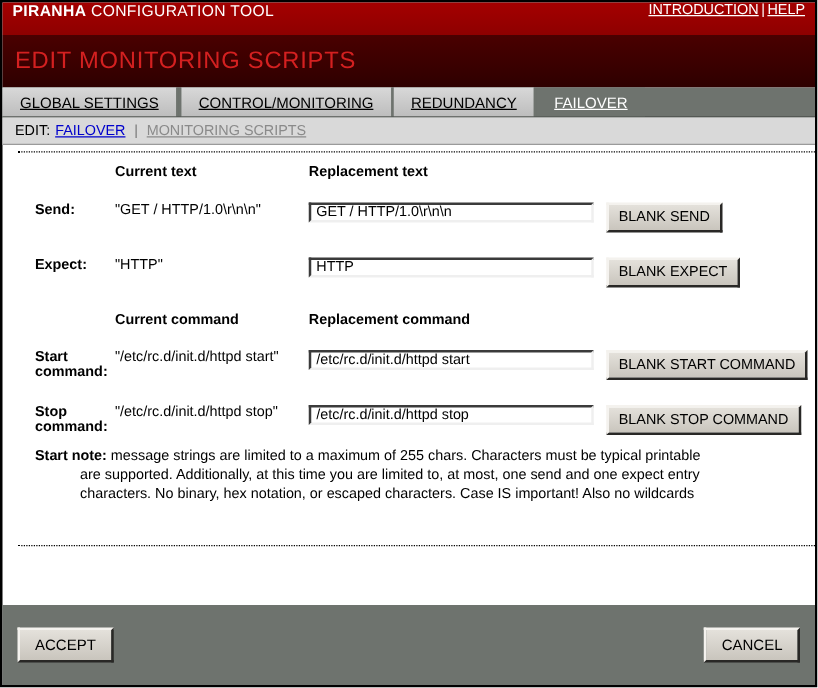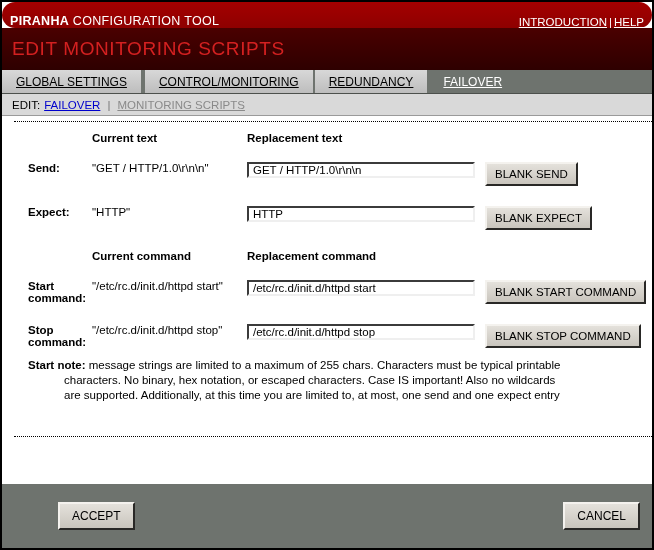--- a/index.html
+++ b/index.html
@@ -23,25 +23,24 @@
     border: 2px solid #000000;
     background: #ffffff;
   }
 
   
   .topbar {
     height: 26px;
     background: #9b0000;
     background: linear-gradient(to bottom, #a40000 0%, #8e0000 100%);
     display: flex;
-    align-items: flex-end;
+    align-items: flex-start;
     justify-content: space-between;
     padding: 0 8px;
     box-sizing: border-box;
-    border-radius: 13px;
   }
   .brand {
     color: #ffffff;
     font-size: 12.5px;
     letter-spacing: 0.3px;
   }
   .brand .strong {
     font-weight: bold;
   }
   .toplinks {
@@ -236,21 +235,20 @@
     background: #6e736e;
     display: flex;
     align-items: center;
     justify-content: space-between;
     padding: 0 12px;
     box-sizing: border-box;
   }
   .footer button.btn {
     padding: 5px 12px;
     font-size: 12px;
-    margin-left: 44px;
   }
 </style>
 </head>
 <body>
 
 <div id="app">
 
   <div class="topbar">
     <div class="brand">
       <span class="strong">PIRANHA</span><span> CONFIGURATION TOOL</span>
@@ -341,22 +339,22 @@
       <div class="c-input">
         <input class="txt" type="text" value="/etc/rc.d/init.d/httpd stop" style="">
       </div>
       <div class="c-btn">
         <button class="btn">BLANK STOP COMMAND</button>
       </div>
     </div>
 
     <div class="note">
       <b>Start note:</b><span>  message strings are limited to a maximum of 255 chars. Characters must be typical printable</span>
+      <span class="ind">are supported. Additionally, at this time you are limited to, at most, one send and one expect entry</span>
       <span class="ind">characters. No binary, hex notation, or escaped characters. Case IS important! Also no wildcards</span>
-      <span class="ind">are supported. Additionally, at this time you are limited to, at most, one send and one expect entry</span>
     </div>
 
   </div>
 
   <div class="footer">
     <button class="btn">ACCEPT</button>
     <button class="btn">CANCEL</button>
   </div>
 
 </div>

